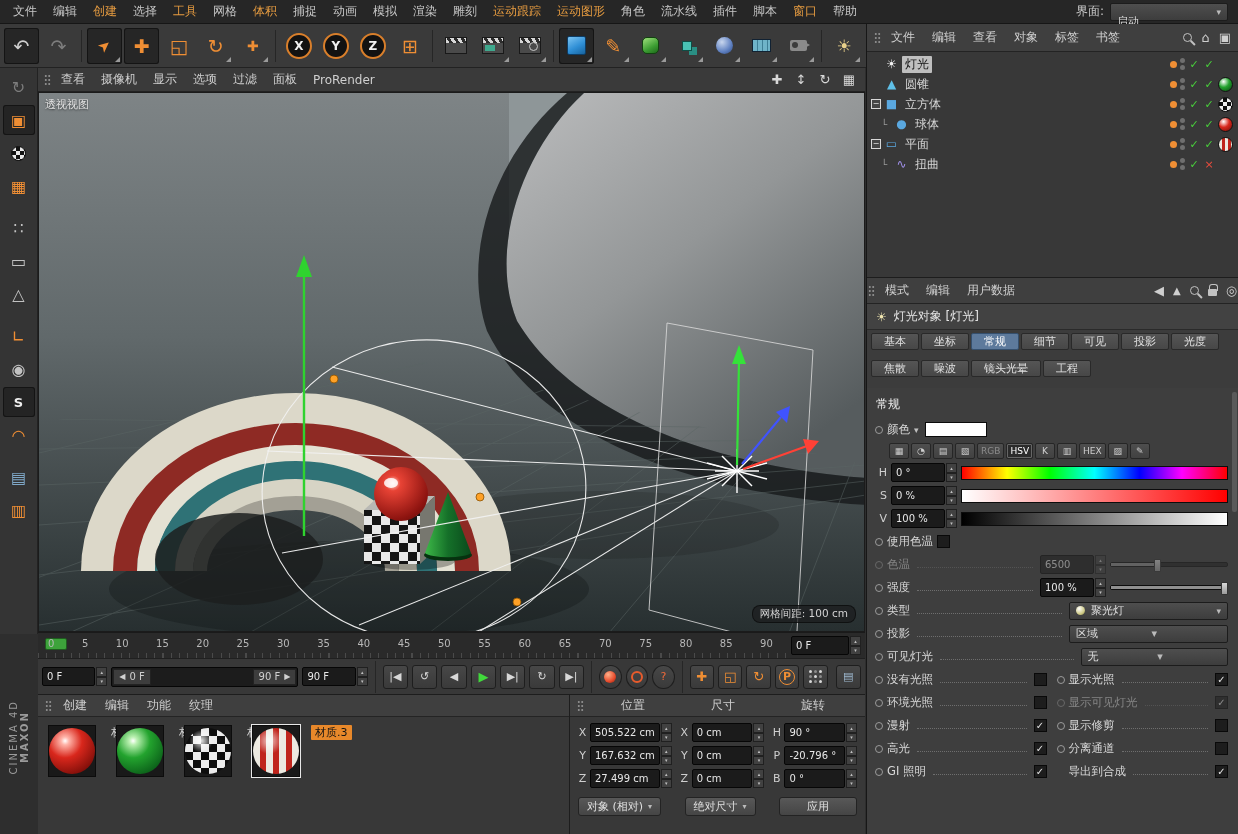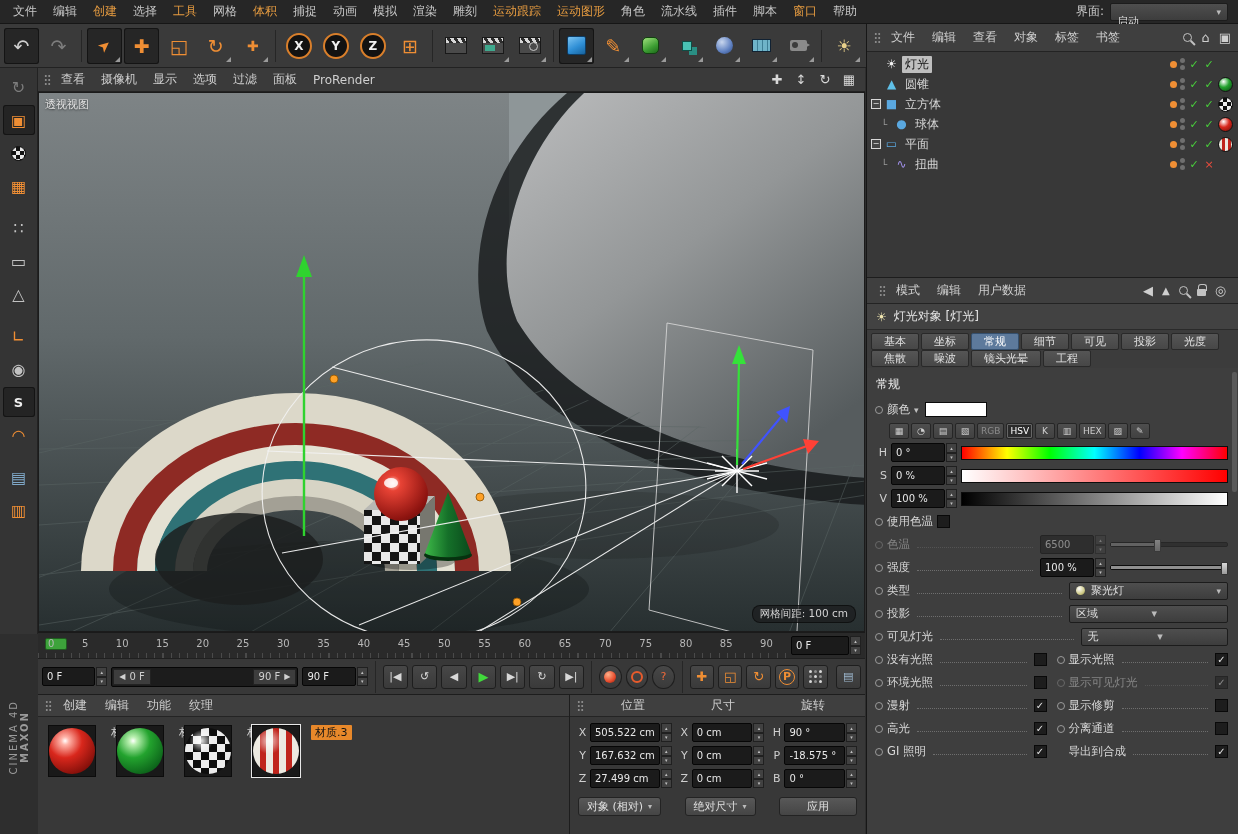--- a/index.html
+++ b/index.html
@@ -144,25 +144,25 @@
   .vis-dots i{width:5px;height:5px;border-radius:50%;background:#6e6e6e;}
   .om-check{color:#49d23c;font-size:11px;width:12px;text-align:center;flex:none;}
   .om-check.red{color:#e84b3c;}
   .om-mat{width:15px;height:15px;border-radius:50%;flex:none;border:1px solid #141414;}
   .om-mat.none{visibility:hidden;}
   .m-red{background:radial-gradient(circle at 35% 28%,#fff 0%,#d9271c 45%,#6a0c07 100%);}
   .m-green{background:radial-gradient(circle at 35% 28%,#fff 0%,#23a32e 45%,#07400f 100%);}
   .m-checker{background:repeating-conic-gradient(#0d0d0d 0 25%,#ececec 0 50%);background-size:8px 8px;}
   .m-stripes{background:repeating-linear-gradient(90deg,#ece9e0 0 3px,#c0251c 3px 6px);}
 
-  #am-header{height:26px;display:flex;align-items:center;gap:3px;padding:0 12px;background:#3f3f3f;border-bottom:1px solid #232323;}
+  #am-header{height:26px;display:flex;align-items:center;gap:3px;padding:0 1px;background:#3f3f3f;border-bottom:1px solid #232323;}
   #am-hicons{margin-left:auto;display:flex;align-items:center;gap:9px;}
   #am-title{height:26px;display:flex;align-items:center;gap:7px;padding:0 9px;background:#424242;border-bottom:1px solid #2a2a2a;font-size:12px;color:#e4e4e4;}
   #am-tabs{padding:3px 4px 1px 4px;background:#3c3c3c;}
-  .tabrow{display:flex;gap:2px;margin-bottom:0;}
+  .tabrow{display:flex;gap:2px;margin-bottom:10px;}
   .tab{height:17px;min-width:48px;padding:0 6px;display:flex;align-items:center;justify-content:center;font-size:11px;color:#e0e0e0;background:linear-gradient(#555,#474747);border:1px solid #292929;border-radius:2px;}
   .tab.active{background:#5d7a9c;border-color:#35506e;color:#fff;}
   #am-body{flex:1;background:#3e3e3e;padding:6px 10px 0 8px;display:flex;flex-direction:column;gap:4px;position:relative;}
   .am-section{font-size:12px;color:#ececec;padding:2px 0 3px 1px;}
   .am-row{display:flex;align-items:center;min-height:19px;gap:4px;}
   .anim-dot{width:8px;height:8px;border:1.2px solid #9a9a9a;border-radius:50%;flex:none;}
   .am-label{font-size:11.5px;color:#d8d8d8;white-space:nowrap;}
   .leader{flex:1;border-bottom:1px dotted #6e6e6e;height:1px;margin:6px 3px 0 3px;min-width:6px;}
   .chev{font-size:9px;color:#c0c0c0;}
   #color-swatch{width:62px;height:15px;background:#fff;border:1px solid #0a0a0a;margin-left:2px;}
@@ -705,21 +705,21 @@
           <span class="nf-box">0 cm</span>
           <span class="nf-step">
             <i class="up"></i>
             <i class="dn"></i>
           </span>
         </div>
       </div>
     <div class="cg-cell">
         <span class="axisl">P</span>
       <div class="numfield">
-          <span class="nf-box">-18.575 °</span>
+          <span class="nf-box">-20.796 °</span>
           <span class="nf-step">
             <i class="up"></i>
             <i class="dn"></i>
           </span>
         </div>
       </div>
     <div class="cg-cell">
         <span class="axisl">Z</span>
       <div class="numfield">
           <span class="nf-box">27.499 cm</span>

